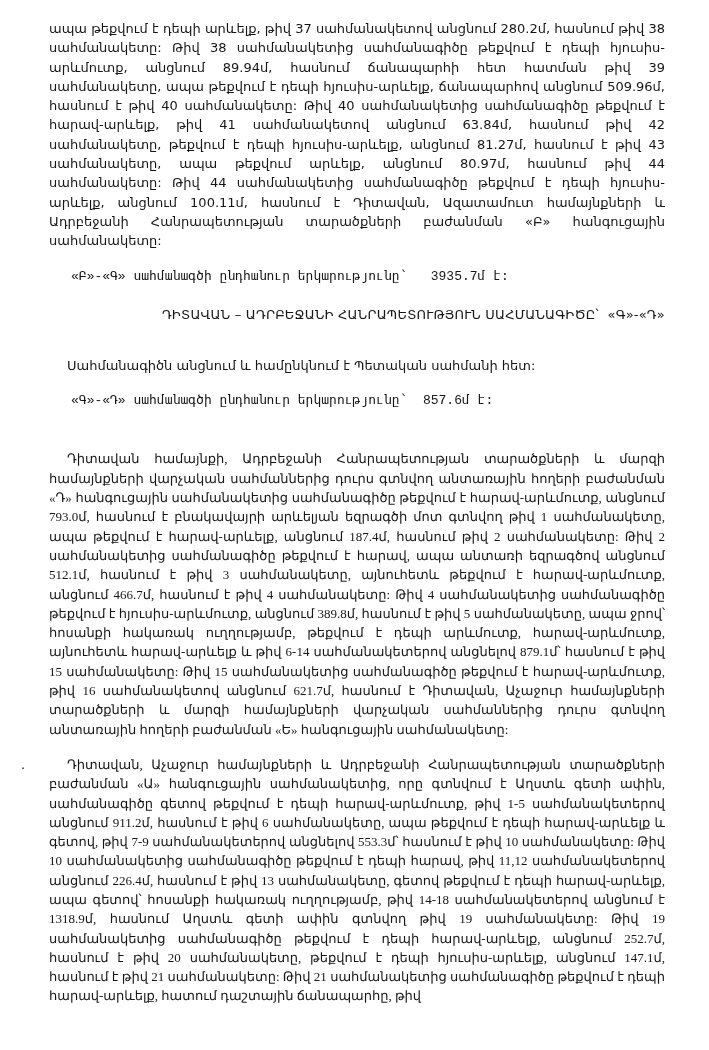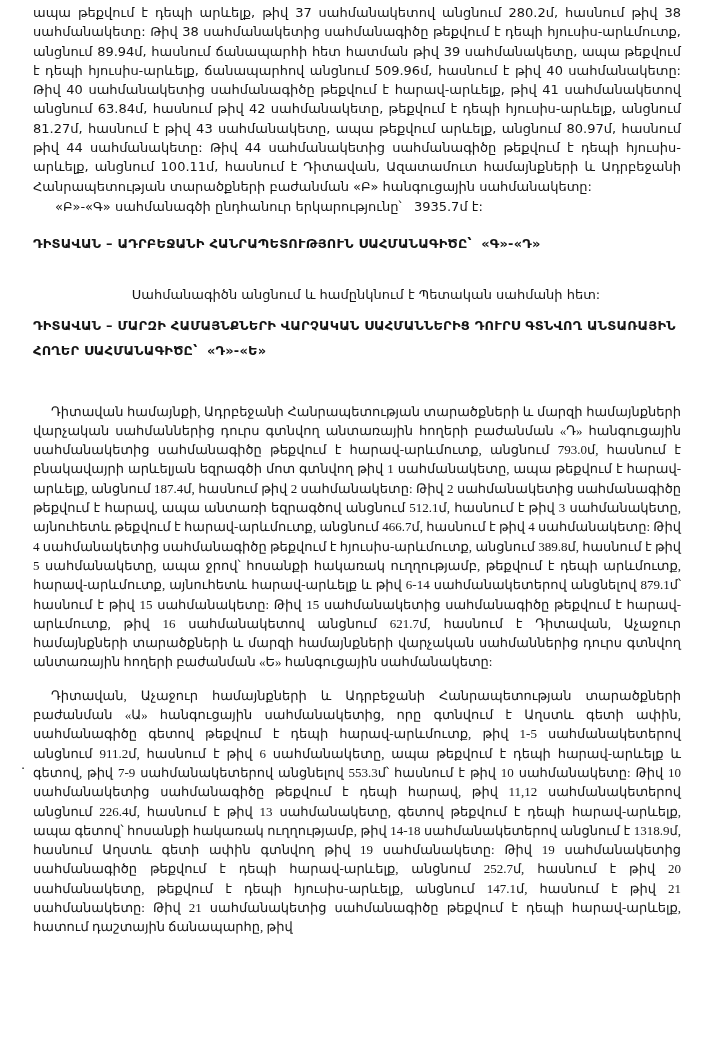--- a/index.html
+++ b/index.html
@@ -8,28 +8,28 @@
     background:#ffffff;
     font-family:"DejaVu Sans","Liberation Sans",sans-serif;
     color:#161616;
     position:relative;
   }
   .doc{
     padding:3px 28px 0 33px;
     font-size:13px;
     line-height:19.3px;
   }
-  .doc p, .doc div{margin:0;}
+  .doc p, .doc div{margin:16px;}
   .para{text-align:justify;}
   .para.indent{text-indent:18px;font-family:Liberation Serif, serif;}
-  .line{text-indent:18px;text-align:center;}
-  .len{padding-left:22px;text-align:left;}
+  .line{text-indent:18px;text-align:left;}
+  .len{padding-left:22px;text-align:left;font-family:Liberation Mono, monospace;}
   .heading{
-    text-align:left;
-    font-weight:bold;
+    text-align:right;
+    font-weight:normal;
     letter-spacing:0.2px;
     line-height:25px;
   }
   
   .doc > *:nth-child(2){margin-top:1px;}
   .doc > *:nth-child(3){margin-top:15px;margin-bottom:29px;}
   .doc > *:nth-child(5){margin-top:8px;}
   .doc > *:nth-child(6){margin-top:39px;margin-bottom:14px;}
   .doc > *:nth-child(8){margin-top:9px;}
   .doc > *:nth-child(9){margin-top:23px;margin-bottom:11px;}
@@ -39,18 +39,18 @@
   }
 </style>
 </head>
 <body>
 
 <div class="doc" id="doc-root">
     <p class="para">ապա թեքվում է դեպի արևելք, թիվ 37 սահմանակետով անցնում 280.2մ, հասնում թիվ 38 սահմանակետը: Թիվ 38 սահմանակետից սահմանագիծը թեքվում է դեպի հյուսիս-արևմուտք, անցնում 89.94մ, հասնում ճանապարհի հետ հատման թիվ 39 սահմանակետը, ապա թեքվում է դեպի հյուսիս-արևելք, ճանապարհով անցնում 509.96մ, հասնում է թիվ 40 սահմանակետը: Թիվ 40 սահմանակետից սահմանագիծը թեքվում է հարավ-արևելք, թիվ 41 սահմանակետով անցնում 63.84մ, հասնում թիվ 42 սահմանակետը, թեքվում է դեպի հյուսիս-արևելք, անցնում 81.27մ, հասնում է թիվ 43 սահմանակետը, ապա թեքվում արևելք, անցնում 80.97մ, հասնում թիվ 44 սահմանակետը: Թիվ 44 սահմանակետից սահմանագիծը թեքվում է դեպի հյուսիս-արևելք, անցնում 100.11մ, հասնում է Դիտավան, Ազատամուտ համայնքների և Ադրբեջանի Հանրապետության տարածքների բաժանման «Բ» հանգուցային սահմանակետը:</p>
     <p class="len">«Բ»-«Գ» սահմանագծի ընդհանուր երկարությունը՝&nbsp;&nbsp;&nbsp;3935.7մ է:</p>
     <div class="heading">ԴԻՏԱՎԱՆ – ԱԴՐԲԵՋԱՆԻ ՀԱՆՐԱՊԵՏՈՒԹՅՈՒՆ ՍԱՀՄԱՆԱԳԻԾԸ՝&nbsp;&nbsp;«Գ»-«Դ»</div>
     <p class="line">Սահմանագիծն անցնում և համընկնում է Պետական սահմանի հետ:</p>
-    <div class="heading">ԴԻՏԱՎԱՆ – ՄԱՐԶԻ ՀԱՄԱՅՆՔՆԵՐԻ ՎԱՐՉԱԿԱՆ ՍԱՀՄԱՆՆԵՐԻՑ ԴՈՒՐՍ ԳՏՆՎՈՂ ԱՆՏԱՌԱՅԻՆ ՀՈՂԵՐ ՍԱՀՄԱՆԱԳԻԾԸ՝&nbsp;&nbsp;«Դ»-«Ե»</div>
+    <p class="len">«Գ»-«Դ» սահմանագծի ընդհանուր երկարությունը՝&nbsp;&nbsp;857.6մ է:</p>
     <p class="para indent">Դիտավան համայնքի, Ադրբեջանի Հանրապետության տարածքների և մարզի համայնքների վարչական սահմաններից դուրս գտնվող անտառային հողերի բաժանման «Դ» հանգուցային սահմանակետից սահմանագիծը թեքվում է հարավ-արևմուտք, անցնում 793.0մ, հասնում է բնակավայրի արևելյան եզրագծի մոտ գտնվող թիվ 1 սահմանակետը, ապա թեքվում է հարավ-արևելք, անցնում 187.4մ, հասնում թիվ 2 սահմանակետը: Թիվ 2 սահմանակետից սահմանագիծը թեքվում է հարավ, ապա անտառի եզրագծով անցնում 512.1մ, հասնում է թիվ 3 սահմանակետը, այնուհետև թեքվում է հարավ-արևմուտք, անցնում 466.7մ, հասնում է թիվ 4 սահմանակետը: Թիվ 4 սահմանակետից սահմանագիծը թեքվում է հյուսիս-արևմուտք, անցնում 389.8մ, հասնում է թիվ 5 սահմանակետը, ապա ջրով՝ հոսանքի հակառակ ուղղությամբ, թեքվում է դեպի արևմուտք, հարավ-արևմուտք, այնուհետև հարավ-արևելք և թիվ 6-14 սահմանակետերով անցնելով 879.1մ՝ հասնում է թիվ 15 սահմանակետը: Թիվ 15 սահմանակետից սահմանագիծը թեքվում է հարավ-արևմուտք, թիվ 16 սահմանակետով անցնում 621.7մ, հասնում է Դիտավան, Աչաջուր համայնքների տարածքների և մարզի համայնքների վարչական սահմաններից դուրս գտնվող անտառային հողերի բաժանման «Ե» հանգուցային սահմանակետը:</p>
     <p class="para indent">Դիտավան, Աչաջուր համայնքների և Ադրբեջանի Հանրապետության տարածքների բաժանման «Ա» հանգուցային սահմանակետից, որը գտնվում է Աղստև գետի ափին, սահմանագիծը գետով թեքվում է դեպի հարավ-արևմուտք, թիվ 1-5 սահմանակետերով անցնում 911.2մ, հասնում է թիվ 6 սահմանակետը, ապա թեքվում է դեպի հարավ-արևելք և գետով, թիվ 7-9 սահմանակետերով անցնելով 553.3մ՝ հասնում է թիվ 10 սահմանակետը: Թիվ 10 սահմանակետից սահմանագիծը թեքվում է դեպի հարավ, թիվ 11,12 սահմանակետերով անցնում 226.4մ, հասնում է թիվ 13 սահմանակետը, գետով թեքվում է դեպի հարավ-արևելք, ապա գետով՝ հոսանքի հակառակ ուղղությամբ, թիվ 14-18 սահմանակետերով անցնում է 1318.9մ, հասնում Աղստև գետի ափին գտնվող թիվ 19 սահմանակետը: Թիվ 19 սահմանակետից սահմանագիծը թեքվում է դեպի հարավ-արևելք, անցնում 252.7մ, հասնում է թիվ 20 սահմանակետը, թեքվում է դեպի հյուսիս-արևելք, անցնում 147.1մ, հասնում է թիվ 21 սահմանակետը: Թիվ 21 սահմանակետից սահմանագիծը թեքվում է դեպի հարավ-արևելք, հատում դաշտային ճանապարհը, թիվ</p>
   </div>
 
 <span class="stray-dot">.</span>
 
 </body></html>

